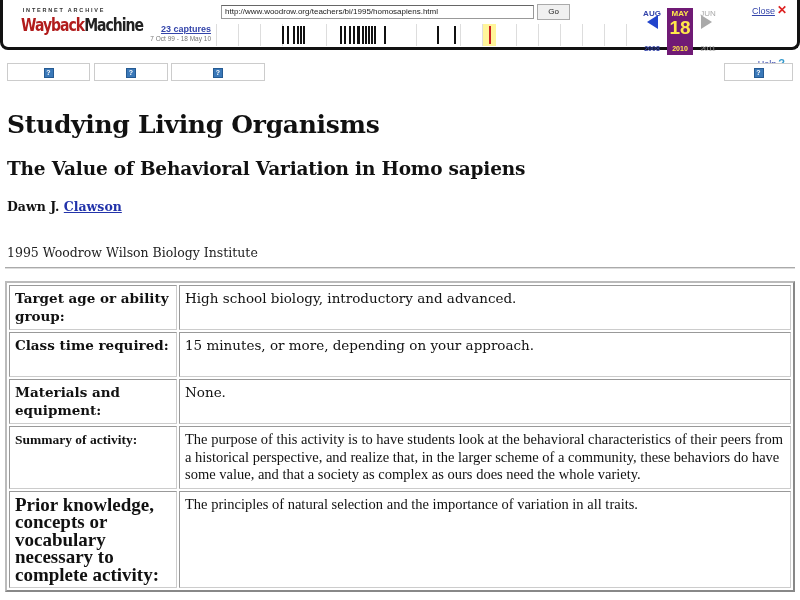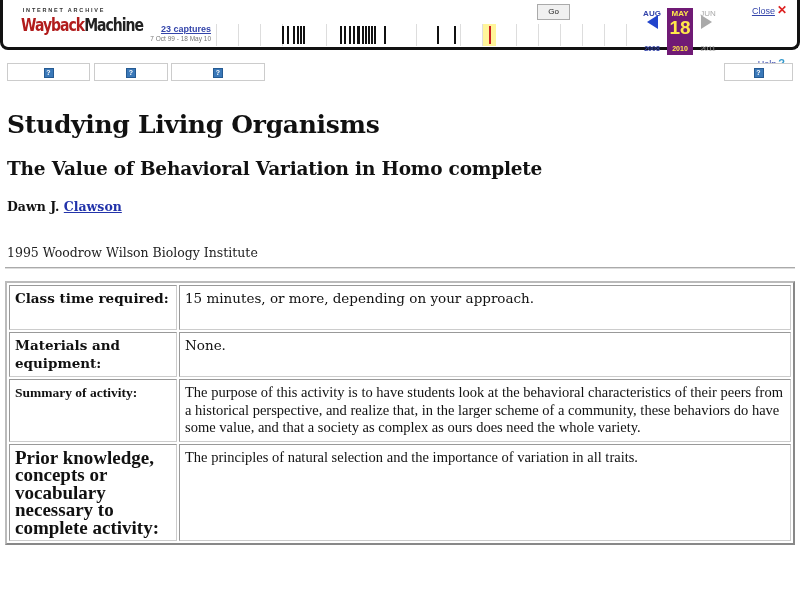--- a/index.html
+++ b/index.html
@@ -168,20 +168,21 @@
 </style>
 </head>
 <body>
 
 <div class="wb-bar">
   <div class="wb-logo">
     <span class="ia">INTERNET ARCHIVE</span>
     <span class="wm"><span class="way">Wayback</span><span class="mach">Machine</span></span>
   </div>
 
+  <div class="wb-url">http://www.woodrow.org/teachers/bi/1995/homosapiens.html</div>
   <div class="wb-go">Go</div>
 
   <div class="wb-captures">
     <a>23 captures</a>
     <span class="range">7 Oct 99 - 18 May 10</span>
   </div>
 
   <div class="wb-spark">
     <div class="grid" style="left:0px"></div>
     <div class="grid" style="left:22px"></div>
@@ -255,27 +256,31 @@
   </div>
   <div class="navbtn" style="left:171px;width:94px">
     <span class="qicon">?</span>
   </div>
   <div class="navbtn" style="left:724px;width:69px">
     <span class="qicon">?</span>
   </div>
 </div>
 
 <h1>Studying Living Organisms</h1>
-<h2>The Value of Behavioral Variation in Homo complete</h2>
+<h2>The Value of Behavioral Variation in Homo sapiens</h2>
 <div class="author"><span>Dawn J. </span><a>Clawson</a></div>
 <div class="institute">1995 Woodrow Wilson Biology Institute</div>
 <div class="hr"></div>
 
 <table class="info-table">
   <tbody>
+      <tr class="row-a">
+    <td class="lbl">Target age or ability group:</td>
+    <td class="val dv">High school biology, introductory and advanced.</td>
+  </tr>
   <tr class="row-b">
     <td class="lbl">Class time required:</td>
     <td class="val dv">15 minutes, or more, depending on your approach.</td>
   </tr>
   <tr class="row-c">
     <td class="lbl">Materials and equipment:</td>
     <td class="val dv">None.</td>
   </tr>
   <tr class="row-d">
     <td class="lbl cond">Summary of activity:</td>

